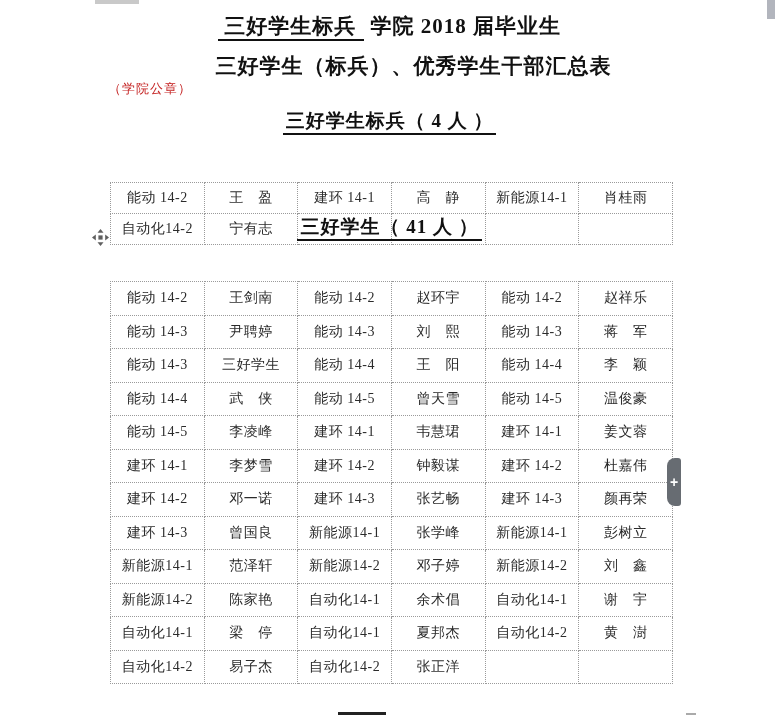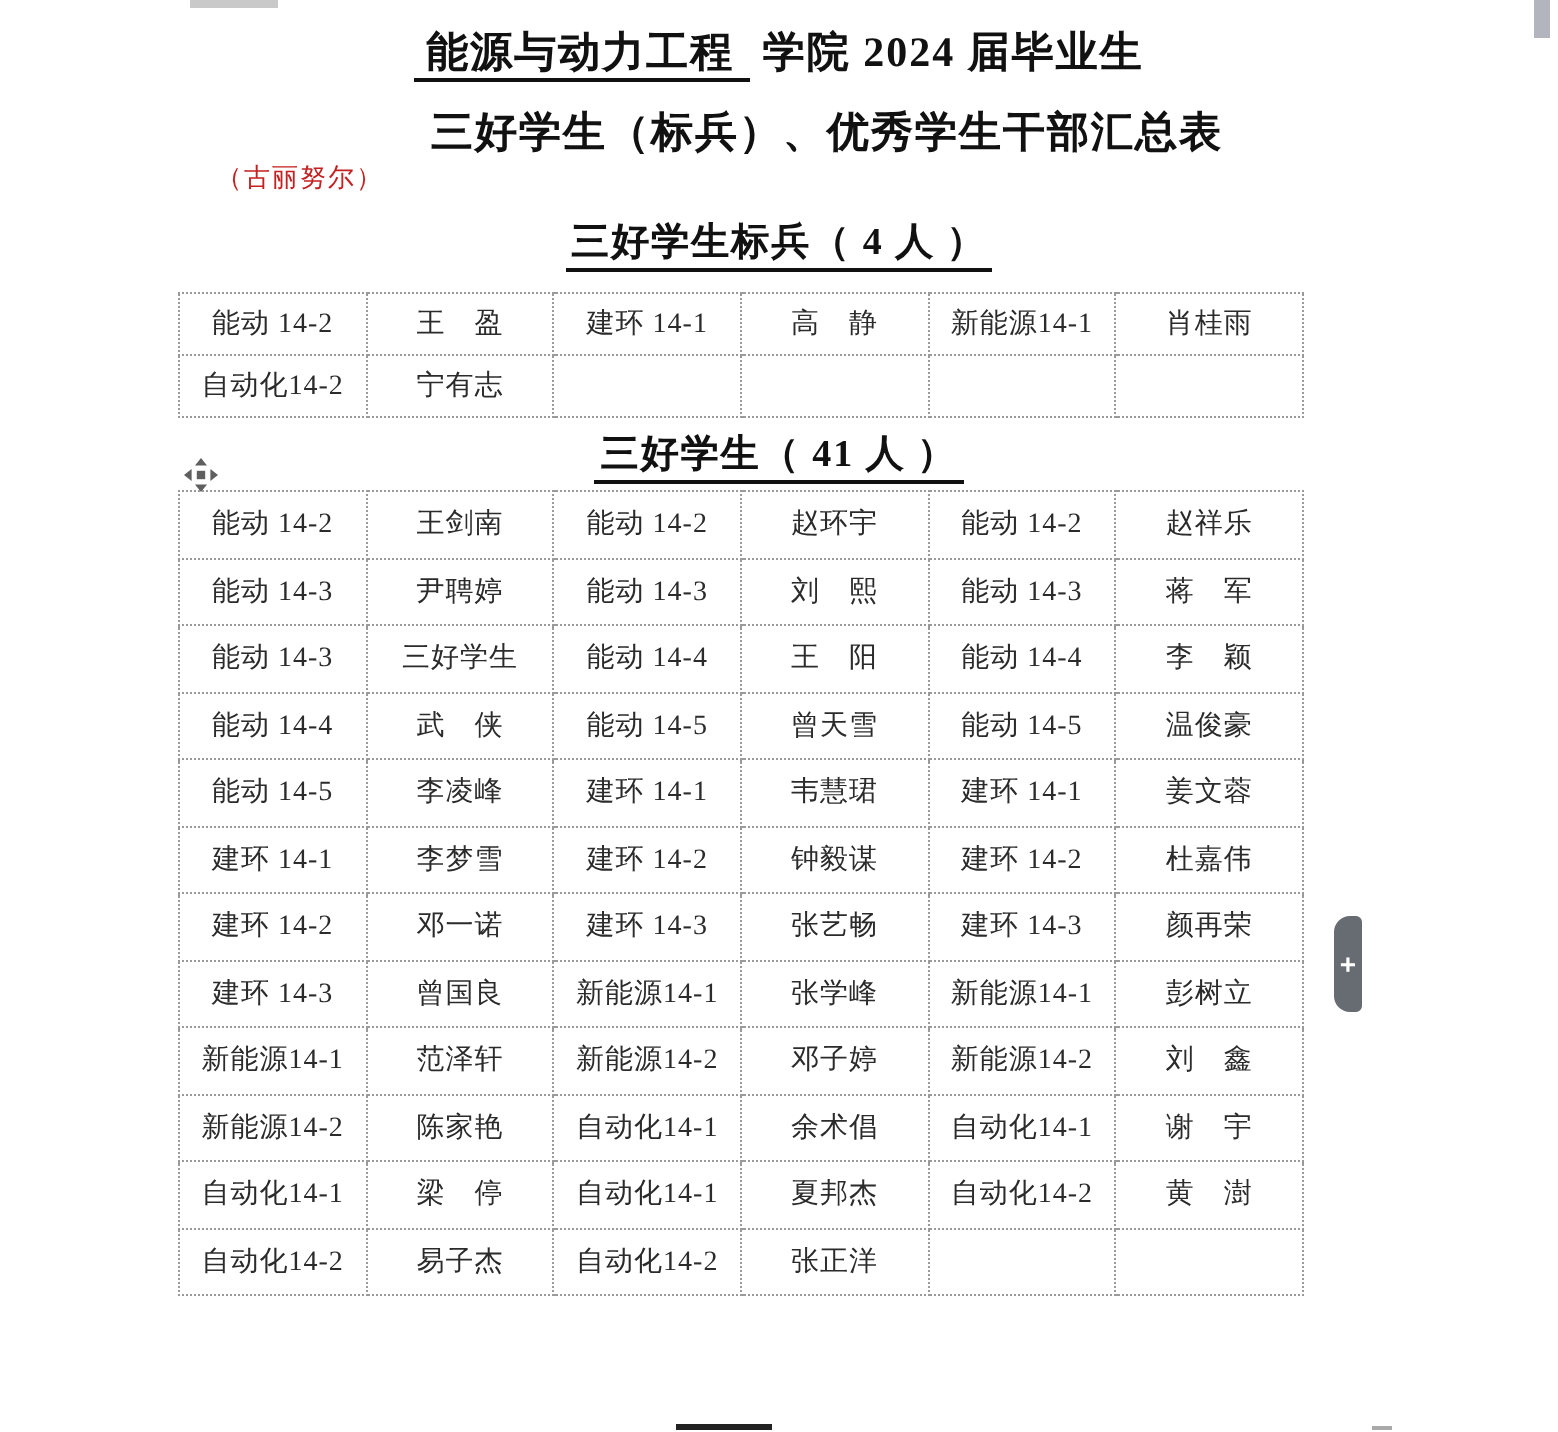--- a/index.html
+++ b/index.html
@@ -19,21 +19,21 @@
   .title2{top:52px;margin-left:24px;}
   .title-underline{border-bottom:2px solid #111;padding:0 8px 1px 6px;}
   .stamp-note{position:absolute;left:108px;top:80px;font-size:13px;color:#c42222;letter-spacing:1px;}
   
   .section-heading{position:absolute;left:0;width:779px;text-align:center;
     font-weight:bold;font-size:19px;color:#111;letter-spacing:1px;}
   .heading1{top:108px;}
   .heading2{top:214px;}
   .heading-underline{border-bottom:2px solid #111;padding:0 3px 2px 3px;}
   
-  table.grid{position:absolute;left:89px;width:563px;border-collapse:collapse;table-layout:fixed;}
+  table.grid{position:absolute;left:110px;width:563px;border-collapse:collapse;table-layout:fixed;margin-top:36px;}
   table.grid td{
     border:1px dotted #9a9a9a;
     text-align:center;vertical-align:middle;
     font-size:14px;color:#2b2b2b;letter-spacing:0.5px;
     overflow:hidden;white-space:nowrap;padding:0;
   }
   #table1{top:146px;}
   #table1 td{height:30px;}
   #table2{top:245px;}
   #table2 td{height:32.5px;}
@@ -49,25 +49,25 @@
   .bottom-black-line{position:absolute;left:338px;top:712px;width:48px;height:3px;background:#222;}
   .bottom-gray-dash{position:absolute;left:686px;top:713px;width:10px;height:2px;background:#aaa;}
 </style>
 </head>
 <body>
 
 <div class="corner-mark-left"></div>
 <div class="scrollbar-top"></div>
 
 <div class="title-line title1">
-  <span class="title-underline">能源与动力工程</span>
-  <span>学院 2024 届毕业生</span>
+  <span class="title-underline">三好学生标兵</span>
+  <span>学院 2018 届毕业生</span>
 </div>
 <div class="title-line title2">三好学生（标兵）、优秀学生干部汇总表</div>
-<div class="stamp-note">（古丽努尔）</div>
+<div class="stamp-note">（学院公章）</div>
 
 <div class="section-heading heading1">
   <span class="heading-underline">三好学生标兵（ 4 人 ）</span>
 </div>
 <table class="grid" id="table1">
   <tbody>
       <tr>
         <td>能动 14-2</td>
         <td>王　盈</td>
         <td>建环 14-1</td>

